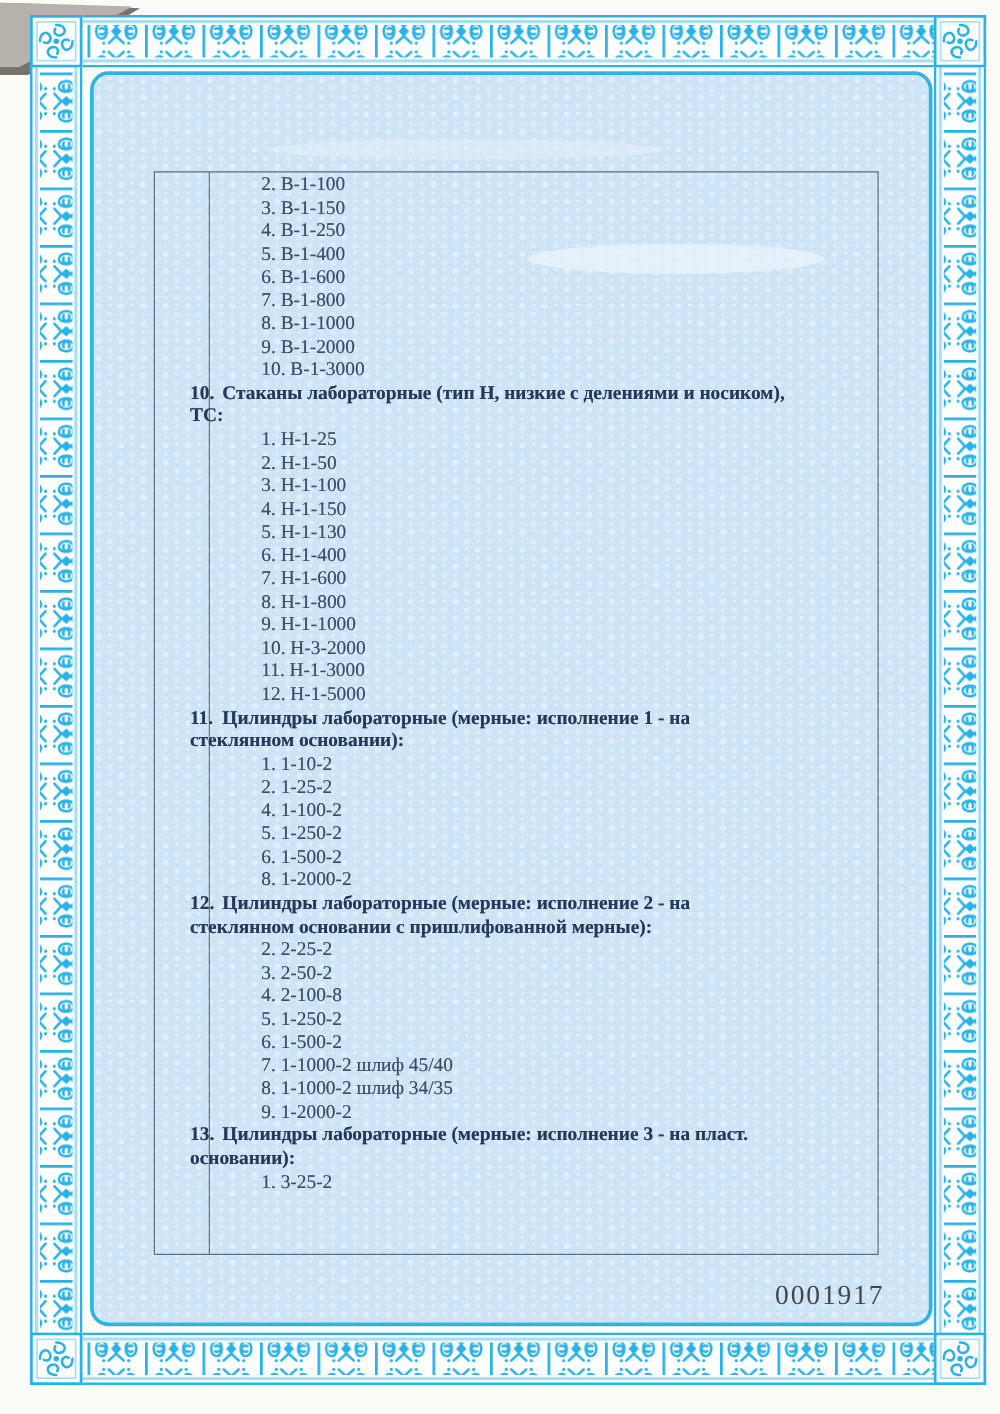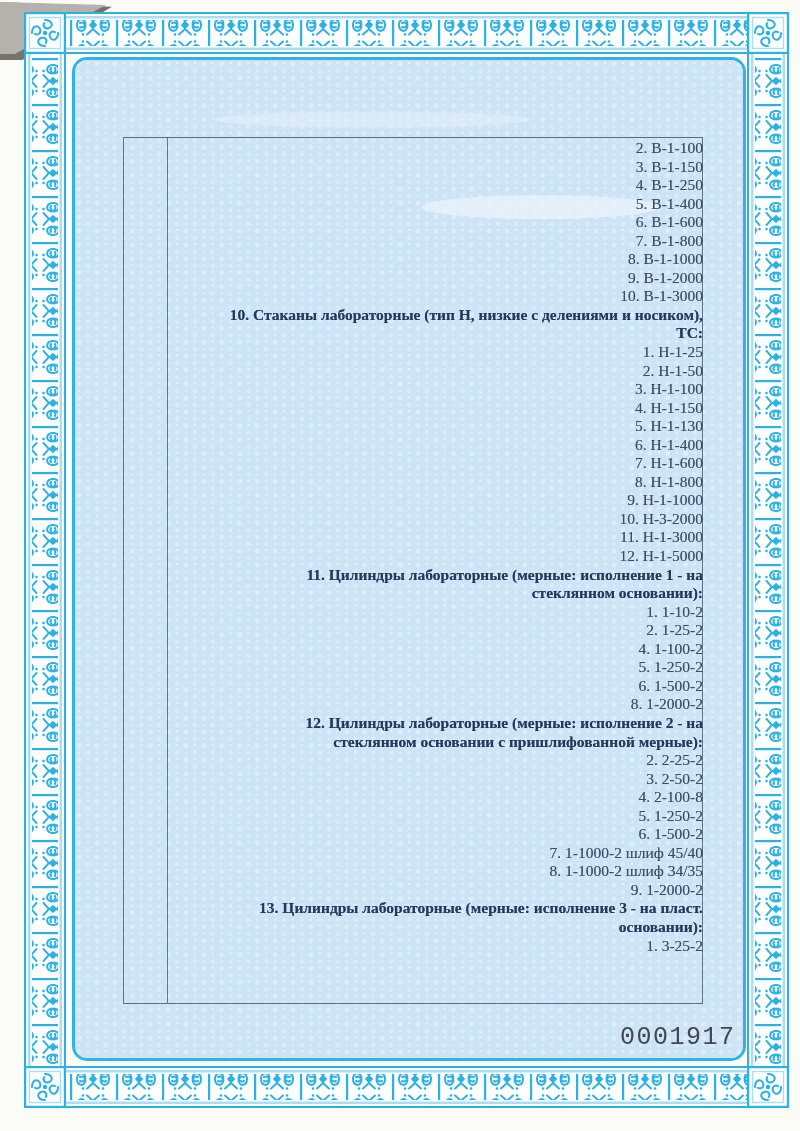--- a/index.html
+++ b/index.html
@@ -52,32 +52,32 @@
     position:absolute;left:43px;top:0;width:1px;height:100%;
     background:rgba(52,62,78,.68);
   }
 
   
   .doc-lines{
     position:absolute;left:123px;top:139px;width:580px;
     font-size:15.5px;color:#3b4d66;
   }
   .line{height:18.55px;line-height:18.55px;white-space:pre;
-        text-shadow:0 0 .5px rgba(59,77,102,.55);text-align:right;}
+        text-shadow:0 0 .5px rgba(59,77,102,.55);}
   .line.item{padding-left:86px;}
-  .line.header{font-weight:bold;color:#26395a;padding-left:39px;
+  .line.header{font-weight:bold;color:#26395a;padding-left:29px;
                text-shadow:0 0 .5px rgba(38,57,90,.6);}
   .line.header.cont{}
   .hnum{display:inline-block;min-width:22px;}
 
   
   .serial{
     position:absolute;left:620px;top:1023px;
-    font-family:Liberation Mono, monospace;
-    font-size:25px;color:#43464d;letter-spacing:1.5px;
+    font-family:Liberation Serif, serif;
+    font-size:22px;color:#43464d;letter-spacing:1.5px;
   }
 </style>
 </head>
 <body>
 
 <div class="page">
 
   <div class="scan-wedge-dark"></div>
   <div class="scan-wedge"></div>
 

